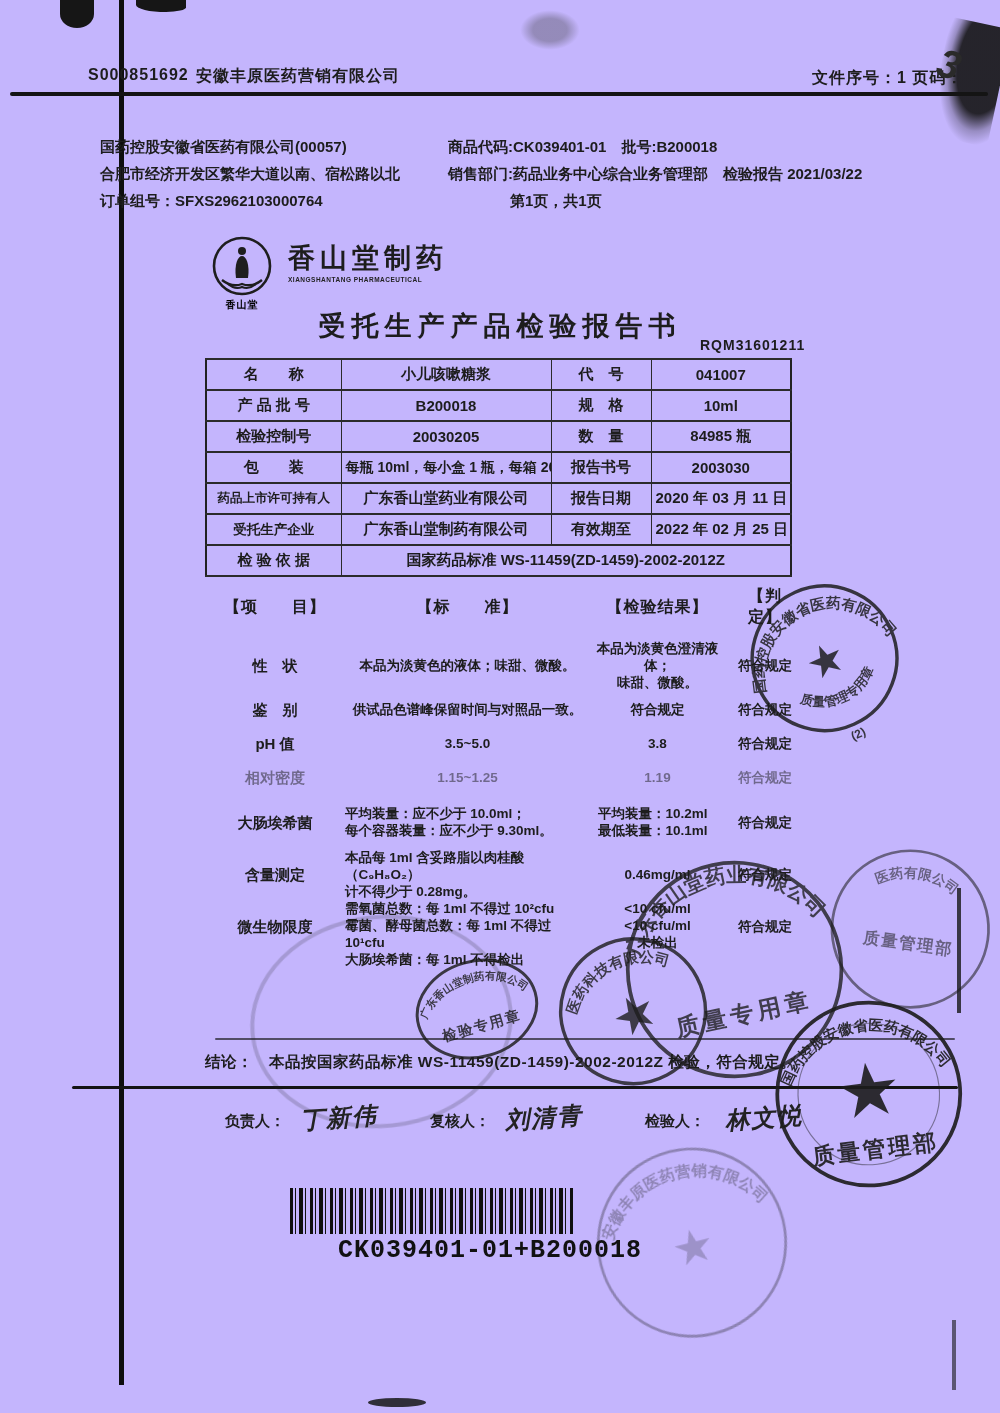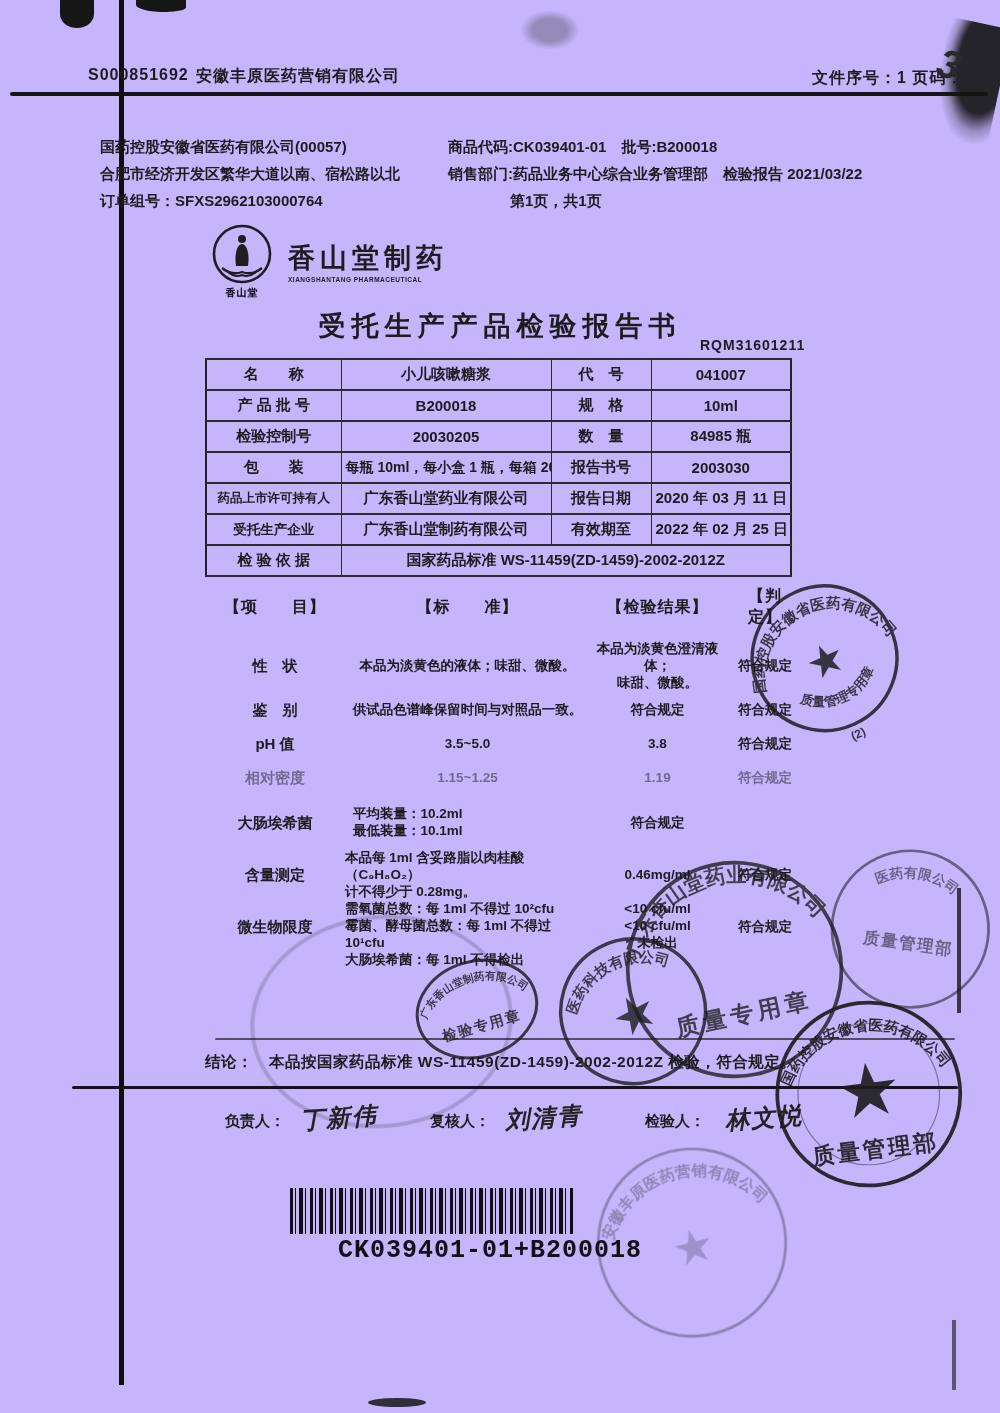--- a/index.html
+++ b/index.html
@@ -78,21 +78,21 @@
     <div class="info-line">国药控股安徽省医药有限公司(00057)</div>
     <div class="info-line">合肥市经济开发区繁华大道以南、宿松路以北</div>
     <div class="info-line">订单组号：SFXS2962103000764</div>
   </div>
   <div class="abs" style="left:448px; top:133px;">
     <div class="info-line">商品代码:CK039401-01　批号:B200018</div>
     <div class="info-line">销售部门:药品业务中心综合业务管理部　检验报告 2021/03/22</div>
     <div class="info-line" style="padding-left:62px;">第1页，共1页</div>
   </div>
 
-  <div class="abs" style="left:208px; top:222px;">
+  <div class="abs" style="left:208px; top:234px;">
     <svg width="68" height="78" viewBox="0 0 68 78">
       <circle cx="34" cy="32" r="28" fill="none" stroke="#1e1e1e" stroke-width="2.6"></circle>
       <circle cx="34" cy="17" r="4" fill="#1e1e1e"></circle>
       <path d="M28,44 C26,30 30,22 34,22 C38,22 42,30 40,44 Z" fill="#1e1e1e"></path>
       <path d="M14,46 Q24,54 34,50 Q44,54 54,46" fill="none" stroke="#1e1e1e" stroke-width="2.4"></path>
       <path d="M20,50 Q27,56 34,53 Q41,56 48,50" fill="none" stroke="#1e1e1e" stroke-width="2"></path>
       <text x="34" y="74" text-anchor="middle" class="brand-seal" style="font-size:10px; font-weight:700;">香山堂</text>
     </svg>
   </div>
   <div class="abs title" style="left:205px; top:308px; width:590px;">受托生产产品检验报告书</div>
@@ -183,20 +183,22 @@
       <div class="cell">符合规定</div>
     </div>
     <div class="res-row faded" style="min-height:35px;">
       <div class="cell item">相对密度</div>
       <div class="cell">1.15~1.25</div>
       <div class="cell">1.19</div>
       <div class="cell">符合规定</div>
     </div>
     <div class="res-row" style="min-height:54px;">
       <div class="cell item">大肠埃希菌</div>
+      <div class="cell left">平均装量：应不少于 10.0ml；
+每个容器装量：应不少于 9.30ml。</div>
       <div class="cell left" style="font-weight:700; padding-left:8px;">平均装量：10.2ml
 最低装量：10.1ml</div>
       <div class="cell">符合规定</div>
     </div>
     <div class="res-row" style="min-height:50px;">
       <div class="cell item">含量测定</div>
       <div class="cell left">本品每 1ml 含妥路脂以肉桂酸（C₉H₈O₂）
 计不得少于 0.28mg。</div>
       <div class="cell" style="font-weight:700;">0.46mg/ml</div>
       <div class="cell">符合规定</div>

